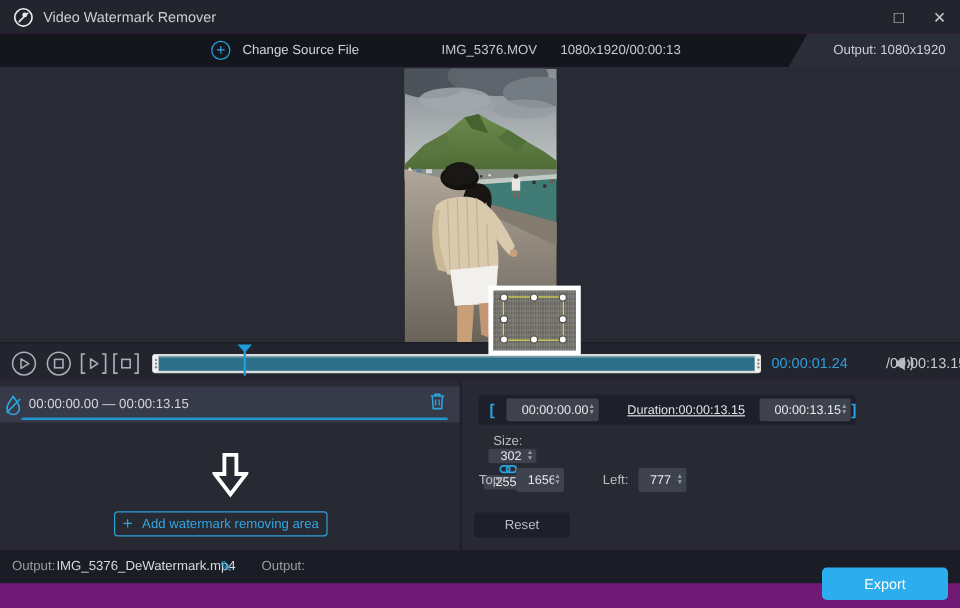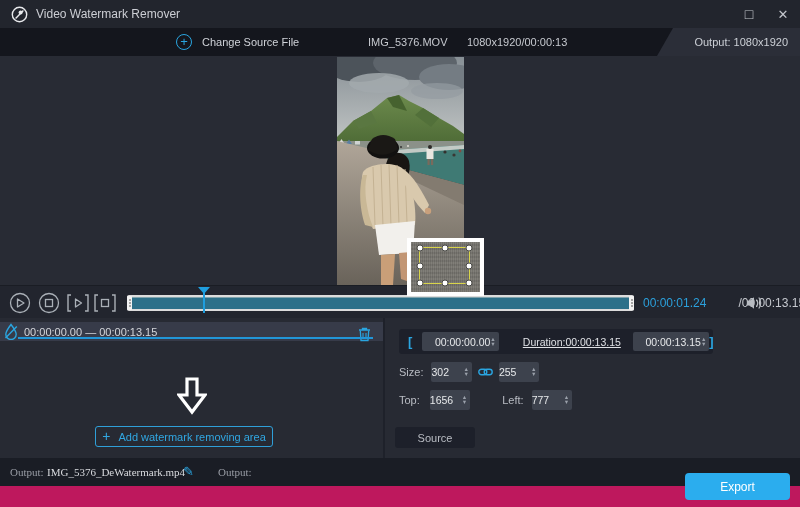--- a/index.html
+++ b/index.html
@@ -1,20 +1,20 @@
 <!DOCTYPE html>
 <html><head>
 <meta charset="utf-8">
 <style>
   * { margin:0; padding:0; box-sizing:border-box; }
   html,body { background:#111; }
   body { font-family:"Liberation Sans", sans-serif; }
   .window {
     position:relative; width:800px; height:507px; overflow:hidden;
-    background:#be185d; color:#d5d7dc; font-size:11px;
+    background:#701a75; color:#d5d7dc; font-size:11px;
   }
   
   .titlebar { position:absolute; left:0; top:0; width:800px; height:28px; background:#22252d; display:flex; align-items:center; }
   .titlebar .logo { margin-left:10px; width:18px; height:18px; display:flex; align-items:center; justify-content:center; }
   .titlebar .title { margin-left:8px; font-size:12px; color:#ccced4; }
   .win-btns { position:absolute; right:8px; top:0; height:28px; display:flex; align-items:center; gap:16px; }
   .win-btn { color:#c3c6cc; font-size:13px; width:18px; text-align:center; cursor:pointer; }
   .win-btn.max { font-size:14px; }
   
   .toolbar { position:absolute; left:0; top:28px; width:800px; height:28px; background:#14161d; }
@@ -57,21 +57,21 @@
   .tl-handle.left { left:0; } .tl-handle.right { right:0; }
   .playhead-tri { position:absolute; left:198px; top:1px; width:0; height:0; z-index:3; cursor:grab;
     border-left:6px solid transparent; border-right:6px solid transparent; border-top:7px solid #1f9ede; }
   .playhead-line { position:absolute; left:203px; top:7px; width:2px; height:20px; background:#1f9ede; z-index:3; }
   .time-display { position:absolute; left:643px; top:0; height:33px; display:flex; align-items:center; font-size:12px;gap:32px; }
   .time-cur { color:#2ba0dc; } .time-total { color:#c6c9cf; }
   .vol { position:absolute; left:746px; top:0; height:33px; display:flex; align-items:center; cursor:pointer; }
   
   .panels { position:absolute; left:0; top:318px; width:800px; height:140px; background:#272a33; }
   .v-divider { position:absolute; left:383px; top:0; width:2px; height:140px; background:#1e212a; }
-  .segment-row { position:absolute; left:0; top:4px; width:383px; height:19px; background:#373b49; display:flex; align-items:center; cursor:pointer; }
+  .segment-row { position:absolute; left:0; top:4px; width:383px; height:30px; background:#373b49; display:flex; align-items:center; cursor:pointer; }
   .segment-row .wm-ic { margin-left:4px; display:flex; }
   .segment-row .rng { margin-left:6px; color:#d4d6db; }
   .segment-row .trash { position:absolute; right:12px; top:5px; cursor:pointer; display:flex; }
   .segment-row .uline { position:absolute; left:18px; right:10px; bottom:2px; height:2px; background:#2196d8; }
   .big-arrow { position:absolute; left:177px; top:59px; }
   .add-area-btn { position:absolute; left:95px; top:108px; width:178px; height:21px; background:none;
     border:1px solid #2f9fd8; border-radius:3px; color:#31a7e2; font-size:11px; font-family:inherit; cursor:pointer;
     display:flex; align-items:center; justify-content:center; gap:8px; }
   .add-area-btn .pl { font-size:14px; line-height:1; margin-top:-2px; }
   
@@ -82,26 +82,26 @@
   .spin input { background:none; border:none; color:#e6e8ea; font-family:inherit; font-size:10.5px; outline:none; }
   .spin .arrows { display:flex; flex-direction:column; margin-right:3px; }
   .spin .arrows span { font-size:5.5px; line-height:5px; color:#9ba1ab; cursor:pointer; text-align:center; }
   .trim-row .spin { margin-left:10px; }
   .trim-row .spin input { width:68px; text-align:right; }
   .trim-row .dur { margin-left:24px; margin-right:2px; color:#dfe1e5; font-size:10.5px; white-space:nowrap;text-decoration:underline; }
   .trim-row .bracket.close { margin-left:auto; }
   .num-row { position:absolute; height:20px; display:flex; align-items:center; }
   .num-row .lab { color:#b9bcc3; }
   .num-row .spin { height:20px; }
-  .num-row .spin input { width:32px; text-align:left; }
+  .num-row .spin input { width:32px; padding-left:10px; text-align:left; }
   .link-ic { margin:0 6px; display:flex; cursor:pointer; }
   .reset-btn { position:absolute; left:395px; top:109px; width:80px; height:21px; background:#1d202a; border:none;
     border-radius:3px; color:#b9bcc3; font-size:11px; font-family:inherit; cursor:pointer; }
   
-  .output-bar { position:absolute; left:0; top:458px; width:800px; height:28px; background:#1a1d25;font-family:Liberation Serif, serif; }
+  .output-bar { position:absolute; left:0; top:458px; width:800px; height:28px; background:#1a1d25; }
   .output-bar .lab { position:absolute; top:0; height:28px; display:flex; align-items:center; color:#999da5; }
   .ob-name { position:absolute; left:47px; top:0; height:28px; display:flex; align-items:center; color:#d8dade; }
   .ob-pencil { position:absolute; left:183px; top:0; height:28px; display:flex; align-items:center; color:#2aa5e0; font-size:13px; cursor:pointer; }
   .format-select { position:absolute; left:254px; top:3px; width:148px; height:22px; background:#232631; border-radius:3px;
     display:flex; align-items:center; cursor:pointer; }
   .format-select .val { margin-left:10px; color:#cfd2d8; }
   .format-select .gear { position:absolute; right:7px; color:#2aa5e0; font-size:14px; line-height:1; }
   .export-btn { position:absolute; left:685px; top:473px; width:105px; height:27px; background:#2badee; border:none;
     border-radius:4px; color:#fff; font-size:12px; font-family:inherit; cursor:pointer; z-index:20; }
   
@@ -322,21 +322,21 @@
       <span class="spin">
         <input value="00:00:13.15" style="">
         <span class="arrows">
             <span>▲</span>
             <span>▼</span>
           </span>
       </span>
       <span class="bracket close">]</span>
     </div>
 
-    <div class="num-row" style="left:399px; top:44px;">
+    <div class="num-row" style="left:399px; top:44px;flex-direction:column;">
       <span class="lab">Size:</span>
       <span class="spin" style="margin-left:8px">
         <input value="302" style="">
         <span class="arrows">
             <span>▲</span>
             <span>▼</span>
           </span>
       </span>
       <span class="link-ic">
         <svg width="15" height="10" viewBox="0 0 15 10">
@@ -365,21 +365,21 @@
       <span class="lab" style="margin-left:32px">Left:</span>
       <span class="spin" style="margin-left:8px">
         <input value="777" style="">
         <span class="arrows">
             <span>▲</span>
             <span>▼</span>
           </span>
       </span>
     </div>
 
-    <button class="reset-btn">Source</button>
+    <button class="reset-btn">Reset</button>
   </div>
 
   <div class="output-bar">
     <span class="lab" style="left:10px">Output:</span>
     <span class="ob-name">IMG_5376_DeWatermark.mp4</span>
     <span class="ob-pencil">✎</span>
     <span class="lab" style="left:218px">Output:</span>
   </div>
   <button class="export-btn">Export</button>
 

